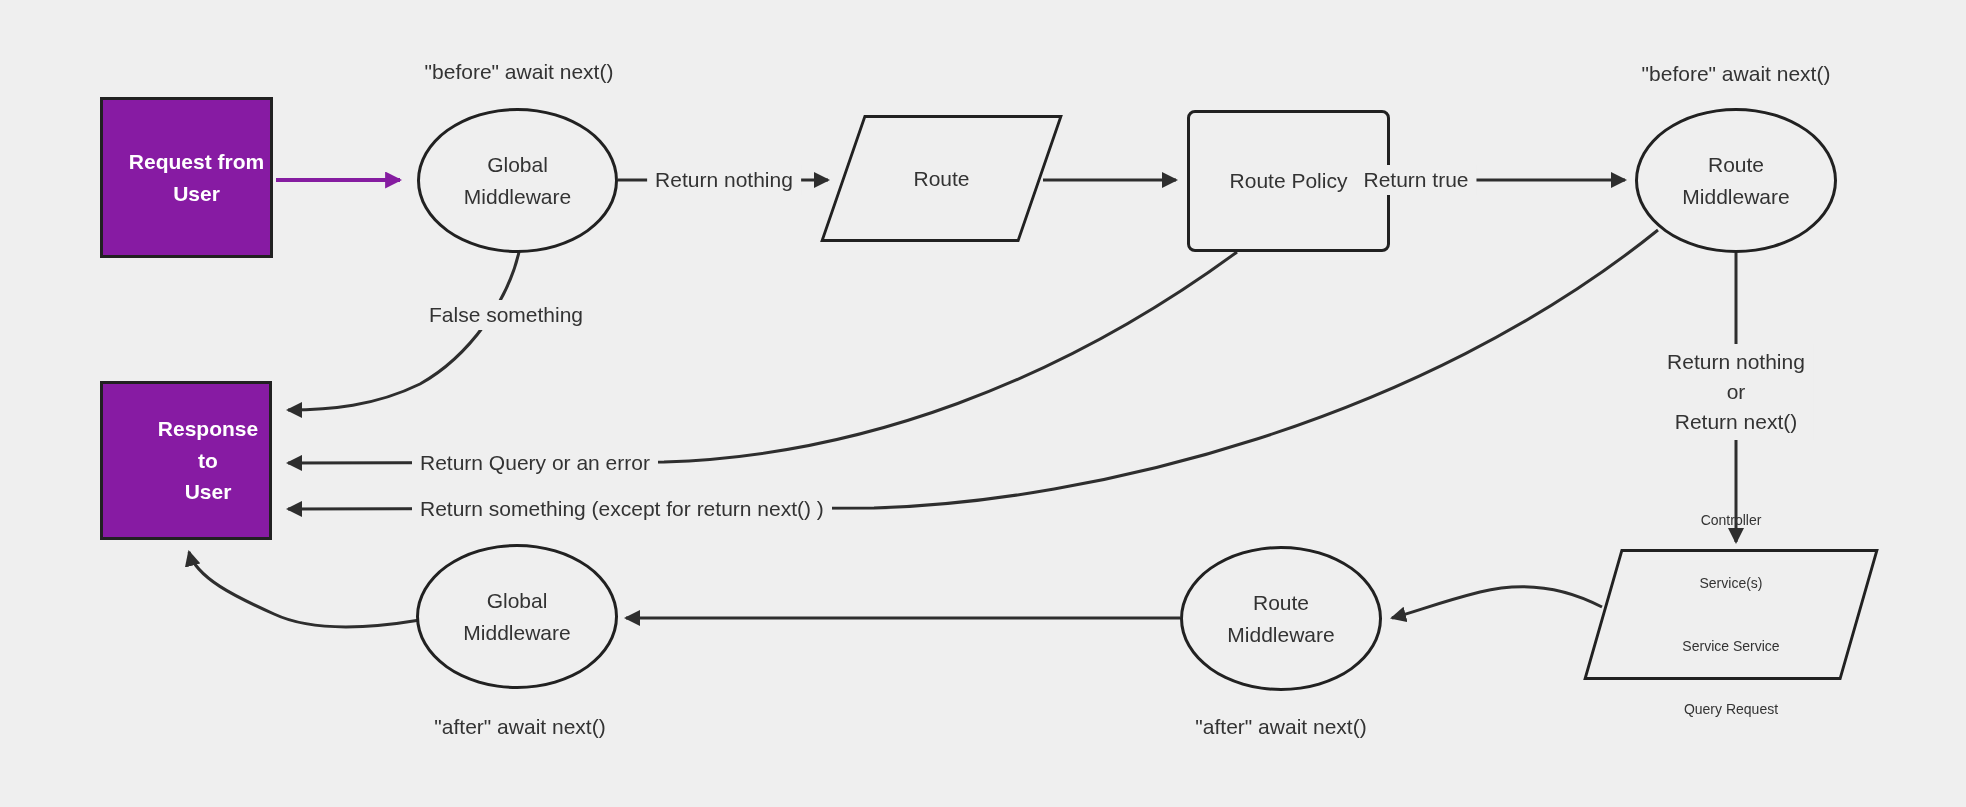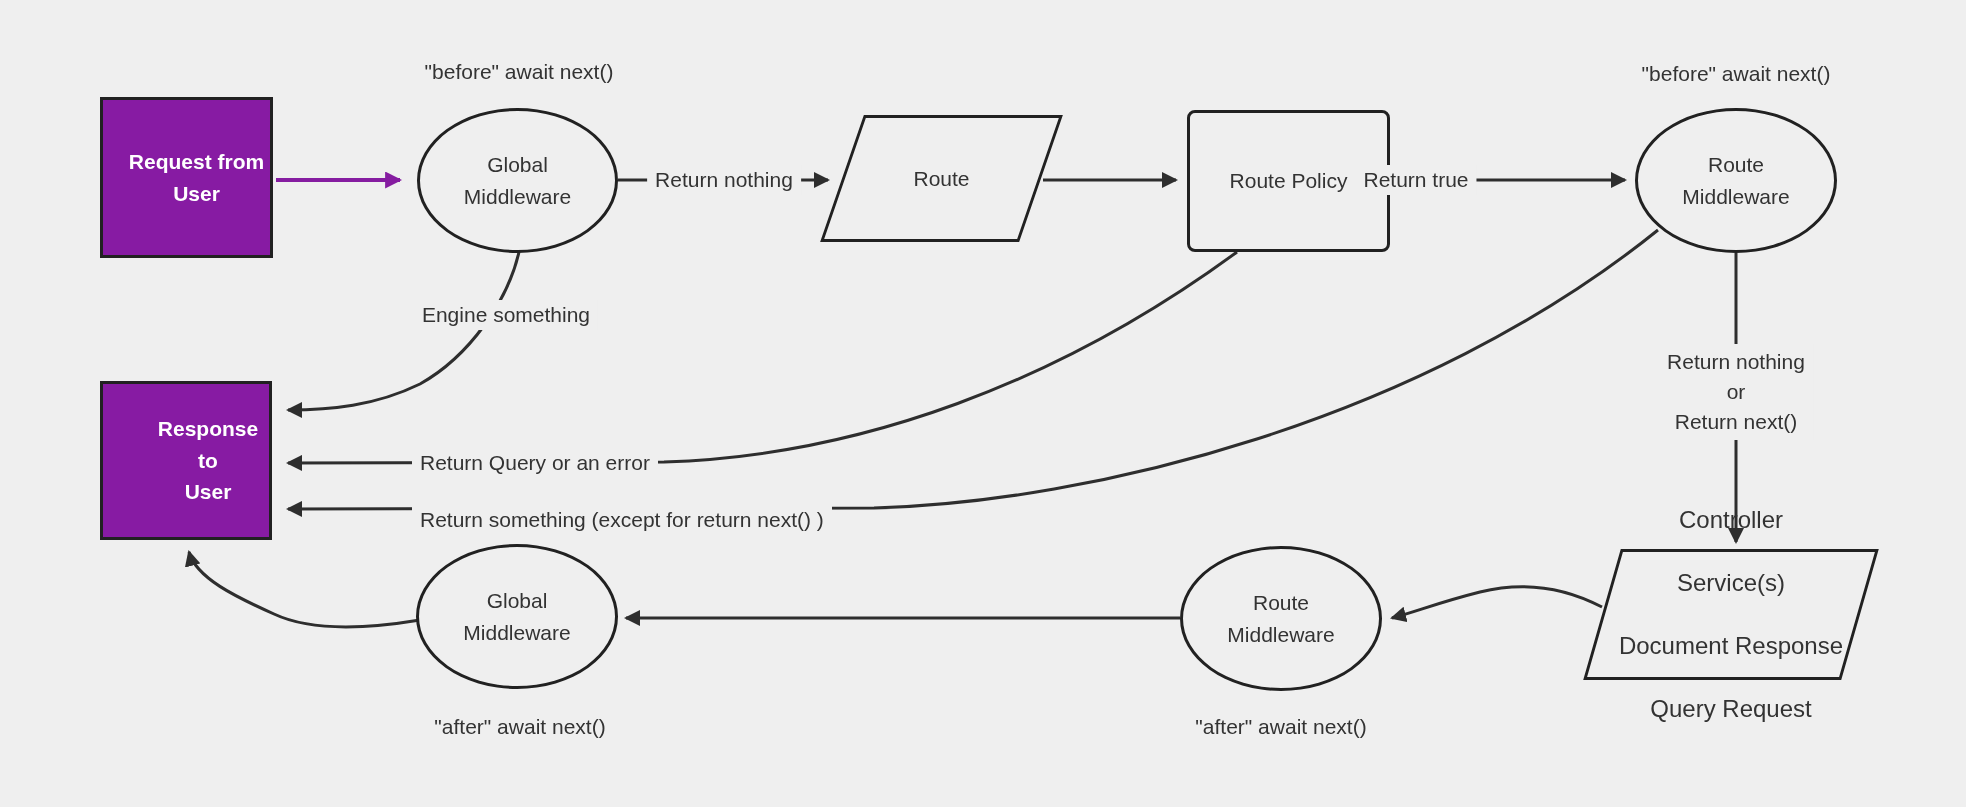--- a/index.html
+++ b/index.html
@@ -36,21 +36,21 @@
   }
   .para{
     position:absolute;box-sizing:border-box;
     background:var(--background,#efefef);
     border:3px solid var(--shape-border,#262626);
   }
   .para-label{
     position:absolute;display:flex;flex-direction:column;align-items:center;justify-content:center;
     text-align:center;font-size:21px;
   }
-  .para-label.small{font-size:24px;line-height:26px;gap:37px;}
+  .para-label.small{font-size:14px;line-height:26px;gap:37px;}
   
   #edges{position:absolute;left:0;top:0;}
   .edge{fill:none;stroke:var(--line-color,#2e2e2e);stroke-width:3px;}
   .edge-purple{fill:none;stroke:var(--purple-arrow,#851ca0);stroke-width:4px;}
   .arrowhead{fill:var(--line-color,#2e2e2e);}
   .arrowhead-purple{fill:var(--purple-arrow,#851ca0);}
   
   .edge-label{
     position:absolute;
     font-size:21px;color:var(--text-color,#333);
@@ -136,21 +136,21 @@
     <div>
       <span style="display:block">Route</span>
       <span style="display:block">Middleware</span>
     </div>
   </div>
 
   <div class="para" style="left:1602px;top:549px;width:258px;height:131px;transform:skewX(-16deg);"></div>
   <div class="para-label small" style="left:1602px;top:549px;width:258px;height:131px;">
     <span>Controller</span>
     <span>Service(s)</span>
-    <span>Document Response</span>
+    <span>Service Service</span>
     <span>Query Request</span>
   </div>
 
   <div class="node ellipse" style="left:1180px;top:546px;width:202px;height:145px;">
     <div>
       <span style="display:block">Route</span>
       <span style="display:block">Middleware</span>
     </div>
   </div>
 
@@ -162,25 +162,25 @@
   </div>
 
   <div class="edge-label centered no-bg" style="left:519px;top:72px;">"before" await next()</div>
 
   <div class="edge-label centered no-bg" style="left:1736px;top:74px;">"before" await next()</div>
 
   <div class="edge-label centered" style="left:724px;top:180px;">Return nothing</div>
 
   <div class="edge-label centered" style="left:1416px;top:180px;">Return true</div>
 
-  <div class="edge-label centered" style="left:506px;top:315px;">Engine something</div>
+  <div class="edge-label centered" style="left:506px;top:315px;">False something</div>
 
   <div class="edge-label left-anchored" style="left:412px;top:463px;">Return Query or an error</div>
 
-  <div class="edge-label left-anchored" style="left:412px;top:509px;margin-top:11px;">Return something (except for return next() )</div>
+  <div class="edge-label left-anchored" style="left:412px;top:509px;">Return something (except for return next() )</div>
 
   <div class="edge-label centered multiline" style="left:1736px;top:392px;">
     <span style="display:block">Return nothing</span>
     <span style="display:block">or</span>
     <span style="display:block">Return next()</span>
   </div>
 
   <div class="edge-label centered no-bg" style="left:520px;top:727px;">"after" await next()</div>
 
   <div class="edge-label centered no-bg" style="left:1281px;top:727px;">"after" await next()</div>

